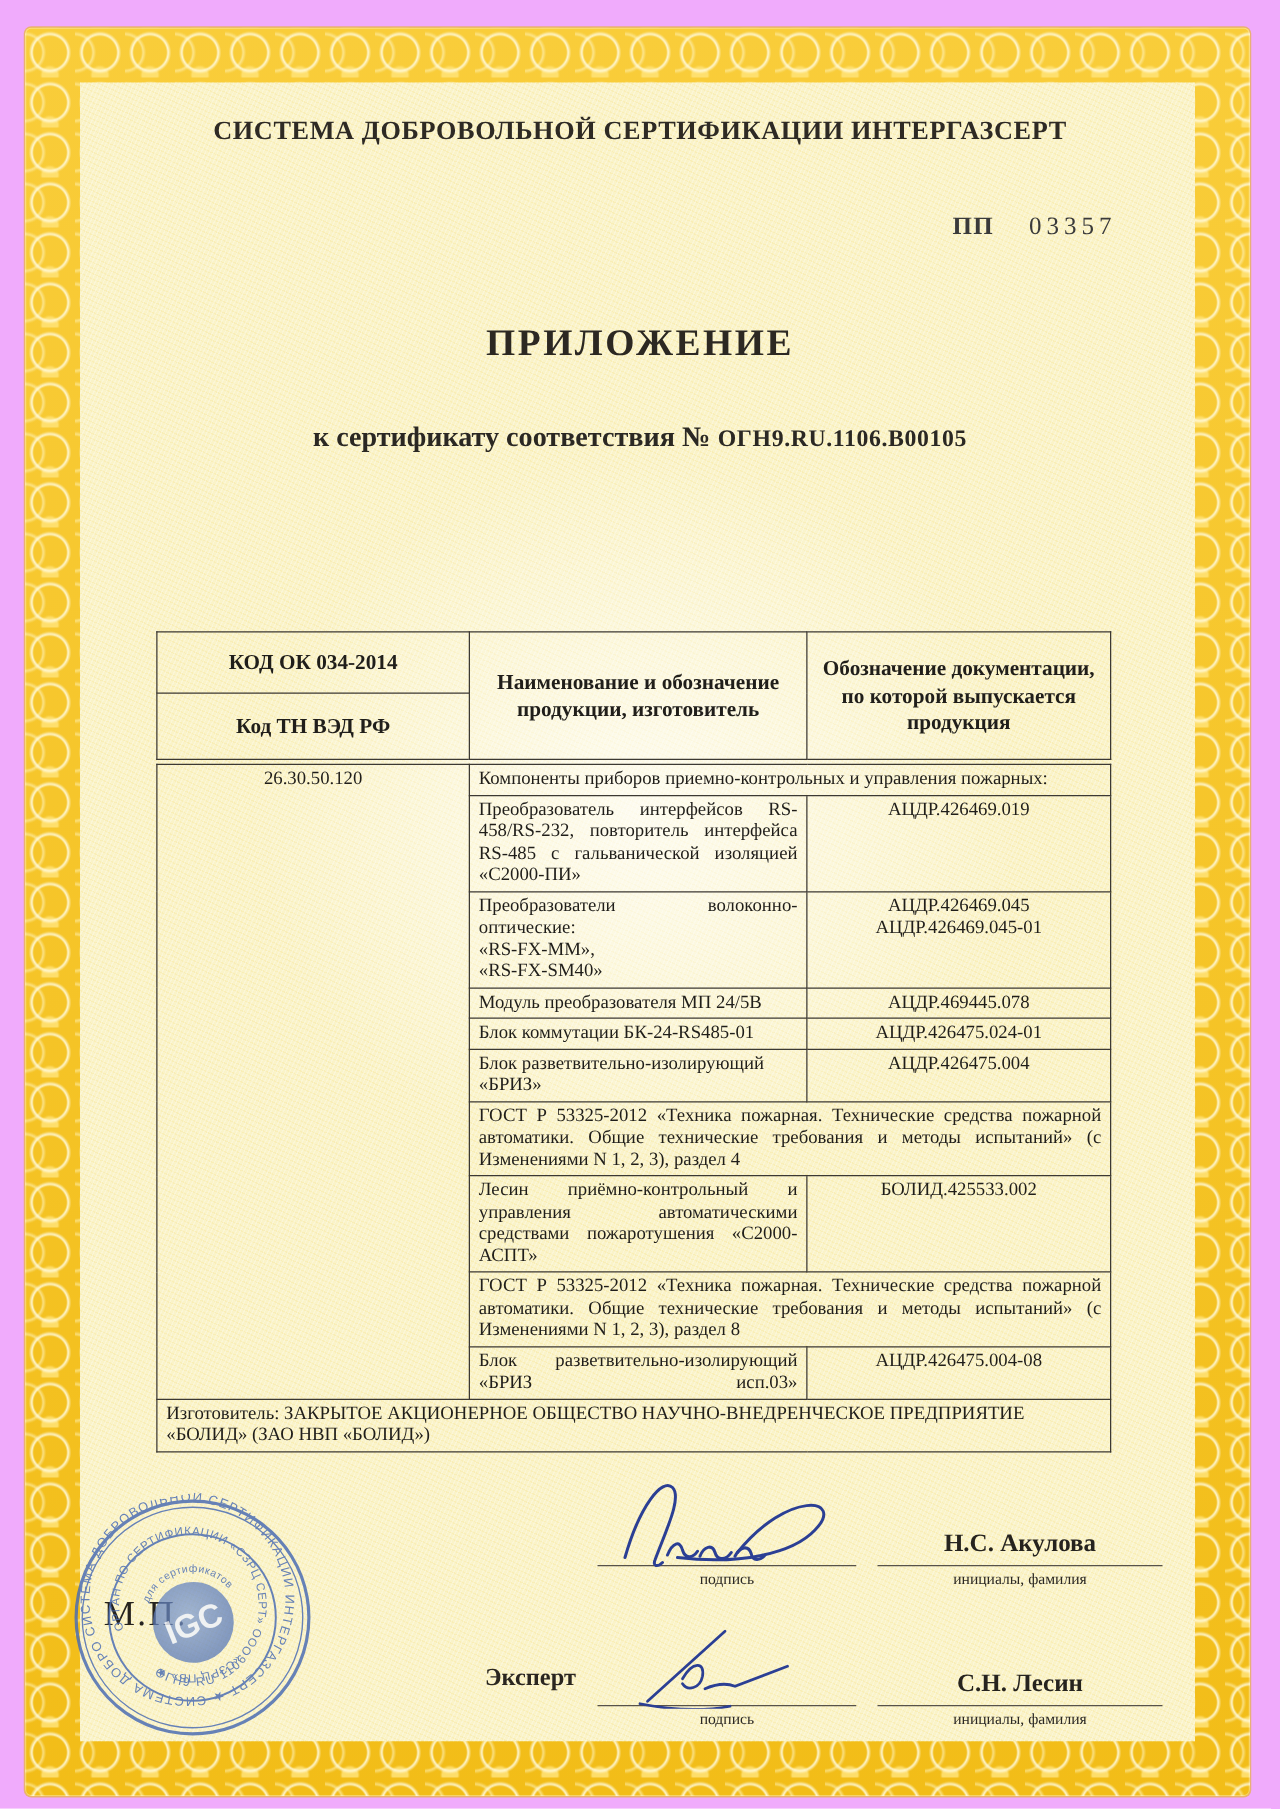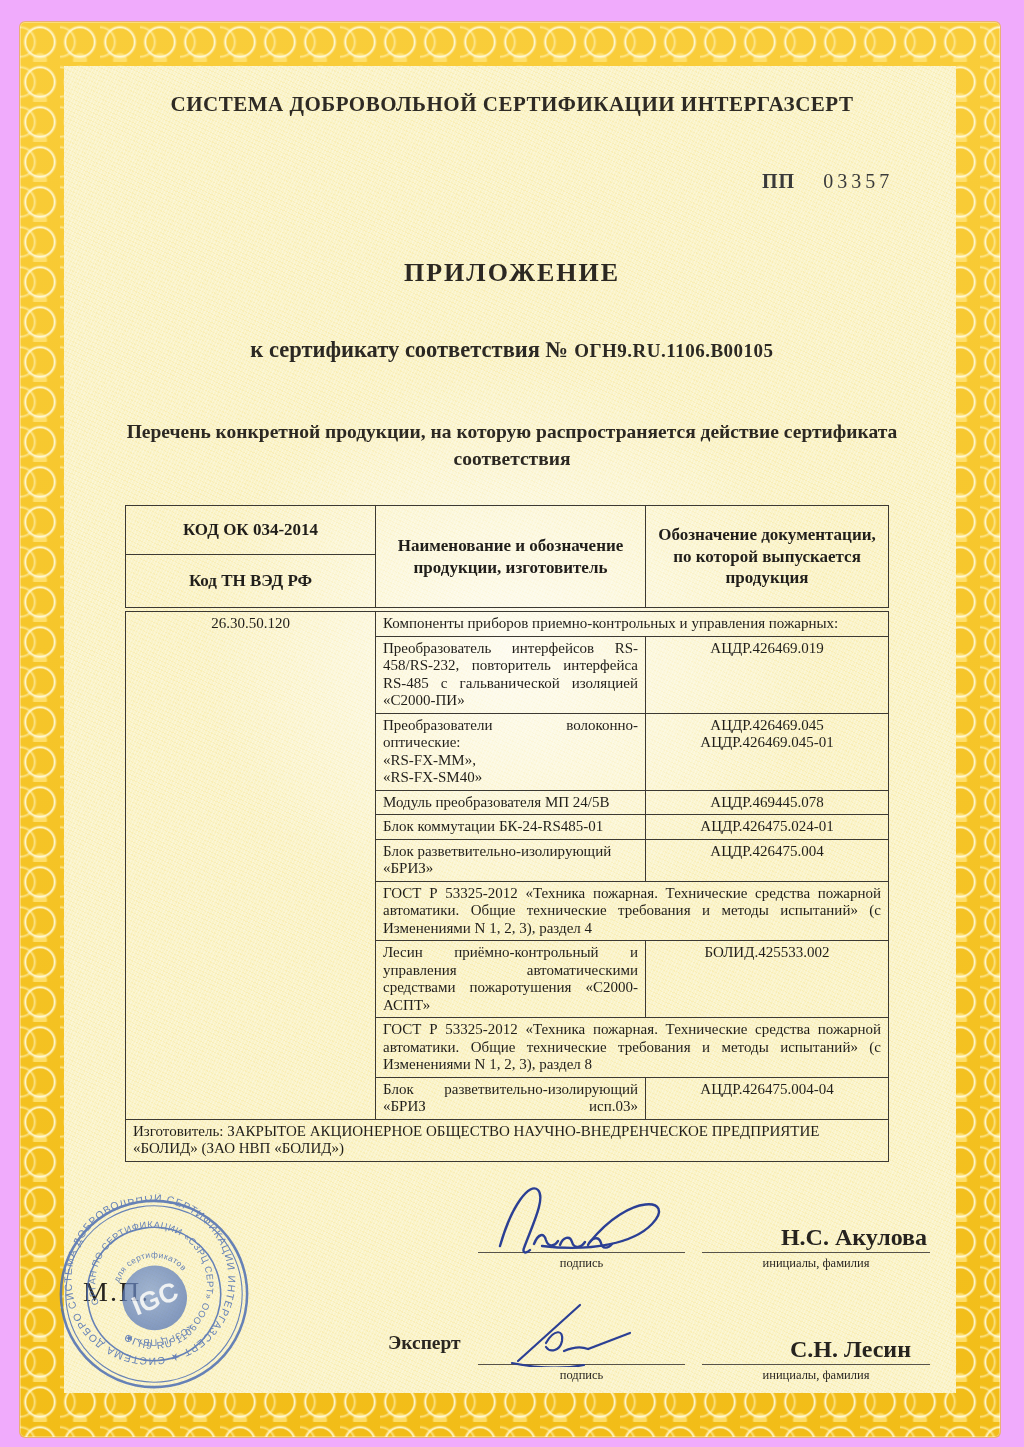--- a/index.html
+++ b/index.html
@@ -26,21 +26,21 @@
 
   .content{position:absolute;inset:0;z-index:3;}
 
   
   .system-title{position:absolute;top:92px;left:0;right:0;text-align:center;
     font-size:21px;font-weight:bold;letter-spacing:.5px;color:#2e2a24;}
   .form-code{position:absolute;top:170px;left:762px;font-size:20px;color:#3a3a3a;
     font-weight:bold;letter-spacing:1px;white-space:nowrap;}
   .form-code .val{margin-left:28px;letter-spacing:4px;font-weight:normal;}
   .doc-title{position:absolute;top:258px;left:0;right:0;text-align:center;
-    font-size:26px;font-weight:bold;letter-spacing:2px;color:#2c2822;}
+    font-size:30px;font-weight:bold;letter-spacing:2px;color:#2c2822;}
   .cert-line{position:absolute;top:337px;left:0;right:0;text-align:center;white-space:nowrap;}
   .cert-line .lbl{font-size:22.5px;font-weight:bold;}
   .cert-line .num{font-size:19px;font-weight:bold;letter-spacing:.5px;margin-left:2px;}
   .subtitle{position:absolute;top:418px;left:92px;right:92px;text-align:center;
     font-size:19.5px;font-weight:bold;line-height:27px;color:#2c2822;}
 
   
   .table-block{position:absolute;top:505px;left:125px;width:763px;}
   .table-block table{border-collapse:collapse;width:763px;table-layout:fixed;}
   .table-block td{border:1.6px solid #3c3933;padding:3px 7px;font-size:15px;
@@ -55,21 +55,21 @@
   .justify-all{text-align-last:justify;}
   .cell-doc{text-align:center;vertical-align:middle;white-space:pre-line;font-size:15.5px;line-height:19px;}
   .cell-section{padding:6px 8px 13px;font-size:14.5px;}
   .cell-span{text-align:justify;line-height:19.5px;padding:5px 8px 8px;font-size:15.5px;}
   .cell-manuf{padding:4px 8px 12px;line-height:19px;font-size:15px;}
 
   
   .sig-label{position:absolute;font-size:19.5px;font-weight:bold;color:#2a2620;white-space:nowrap;}
   .sig-line{position:absolute;border-top:1.6px solid#57524a;height:0;}
   .sig-caption{position:absolute;font-size:12.5px;text-align:center;color:#2b2823;}
-  .sig-name{position:absolute;font-size:24px;font-weight:bold;text-align:right;color:#26231e;white-space:nowrap;}
+  .sig-name{position:absolute;font-size:20px;font-weight:bold;text-align:center;color:#26231e;white-space:nowrap;}
   .mp{position:absolute;left:83px;top:1276px;font-size:28px;letter-spacing:2px;color:#26231e;z-index:4;}
   .ink{position:absolute;z-index:4;}
   .stamp{position:absolute;left:56px;top:1196px;z-index:5;opacity:.84;transform:rotate(-10deg);}
   .footer{position:absolute;top:1380px;left:0;right:0;text-align:center;
     font-size:11px;color:#353535;letter-spacing:.2px;}
 </style>
 </head>
 <body>
 
 <div class="page">
@@ -85,21 +85,20 @@
       <span>ПП</span><span class="val">03357</span>
     </div>
 
     <div class="doc-title">ПРИЛОЖЕНИЕ</div>
 
     <div class="cert-line">
       <span class="lbl">к сертификату соответствия №</span>
       <span class="num">ОГН9.RU.1106.В00105</span>
     </div>
 
-    <div class="subtitle">Перечень конкретной продукции, на которую распространяется действие сертификата соответствия</div>
 
     <div class="table-block">
       <table class="t-head">
         <colgroup>
             <col style="width:250px">
             <col style="width:270px">
             <col style="width:243px">
           </colgroup>
         <tbody>
             <tr>
@@ -154,21 +153,21 @@
         <tr>
           <td class="cell-name">Лесин приёмно-контрольный и управления автоматическими средствами пожаротушения «С2000-АСПТ»</td>
           <td class="cell-doc">БОЛИД.425533.002</td>
         </tr>
         <tr>
           <td colspan="2" class="cell-span">ГОСТ Р 53325-2012 «Техника пожарная. Технические средства пожарной автоматики. Общие технические требования и методы испытаний» (с Изменениями N 1, 2, 3), раздел 8</td>
         </tr>
         <tr>
           <td class="cell-name justify-all">Блок разветвительно-изолирующий
 «БРИЗ исп.03»</td>
-          <td class="cell-doc">АЦДР.426475.004-04</td>
+          <td class="cell-doc">АЦДР.426475.004-08</td>
         </tr>
         <tr>
           <td colspan="3" class="cell-manuf">Изготовитель: ЗАКРЫТОЕ АКЦИОНЕРНОЕ ОБЩЕСТВО НАУЧНО-ВНЕДРЕНЧЕСКОЕ ПРЕДПРИЯТИЕ «БОЛИД» (ЗАО НВП «БОЛИД»)</td>
         </tr>
       </tbody>
         </table>
     </div>
 
     <div class="sig-line" style="left:478px;top:1252px;width:207px;"></div>
     <div class="sig-caption" style="left:478px;top:1256px;width:207px;">подпись</div>
@@ -182,21 +181,21 @@
         <path d="M 62 66 c 4 -10 10 -12 12 -4 c 2 7 8 7 12 1 m 2 4 c 3 -8 10 -10 12 -3 c 2 7 9 6 13 0 m 3 3 c 4 -8 11 -9 13 -2 c 1 6 7 6 11 1"></path>
         <path d="M 118 64 C 158 14 205 20 180 46 C 162 65 120 74 70 68"></path>
       </g>
     </svg>
 
     <div class="mp">М.П.</div>
 
     <div class="sig-label" style="left:388px;top:1332px;">Эксперт</div>
     <div class="sig-line" style="left:478px;top:1364px;width:207px;"></div>
     <div class="sig-caption" style="left:478px;top:1368px;width:207px;">подпись</div>
-    <div class="sig-name" style="left:689px;top:1336px;width:222px;">С.Н. Лесин</div>
+    <div class="sig-name" style="left:705px;top:1336px;width:222px;">С.Н. Лесин</div>
     <div class="sig-line" style="left:702px;top:1364px;width:228px;"></div>
     <div class="sig-caption" style="left:702px;top:1368px;width:228px;">инициалы, фамилия</div>
 
     <svg class="ink" style="left:488px;top:1293px;" width="190" height="74" viewBox="0 0 190 74">
       <g fill="none" stroke="#2b3f94" stroke-width="2.2" stroke-linecap="round">
         <path d="M 30 68 L 92 12"></path>
         <path d="M 58 50 c 8 -14 18 -14 16 -2 c -2 10 -12 12 -16 6"></path>
         <path d="M 76 58 q 14 -6 24 -2 l 42 -16"></path>
         <path d="M 24 70 q 40 8 72 2"></path>
       </g>

